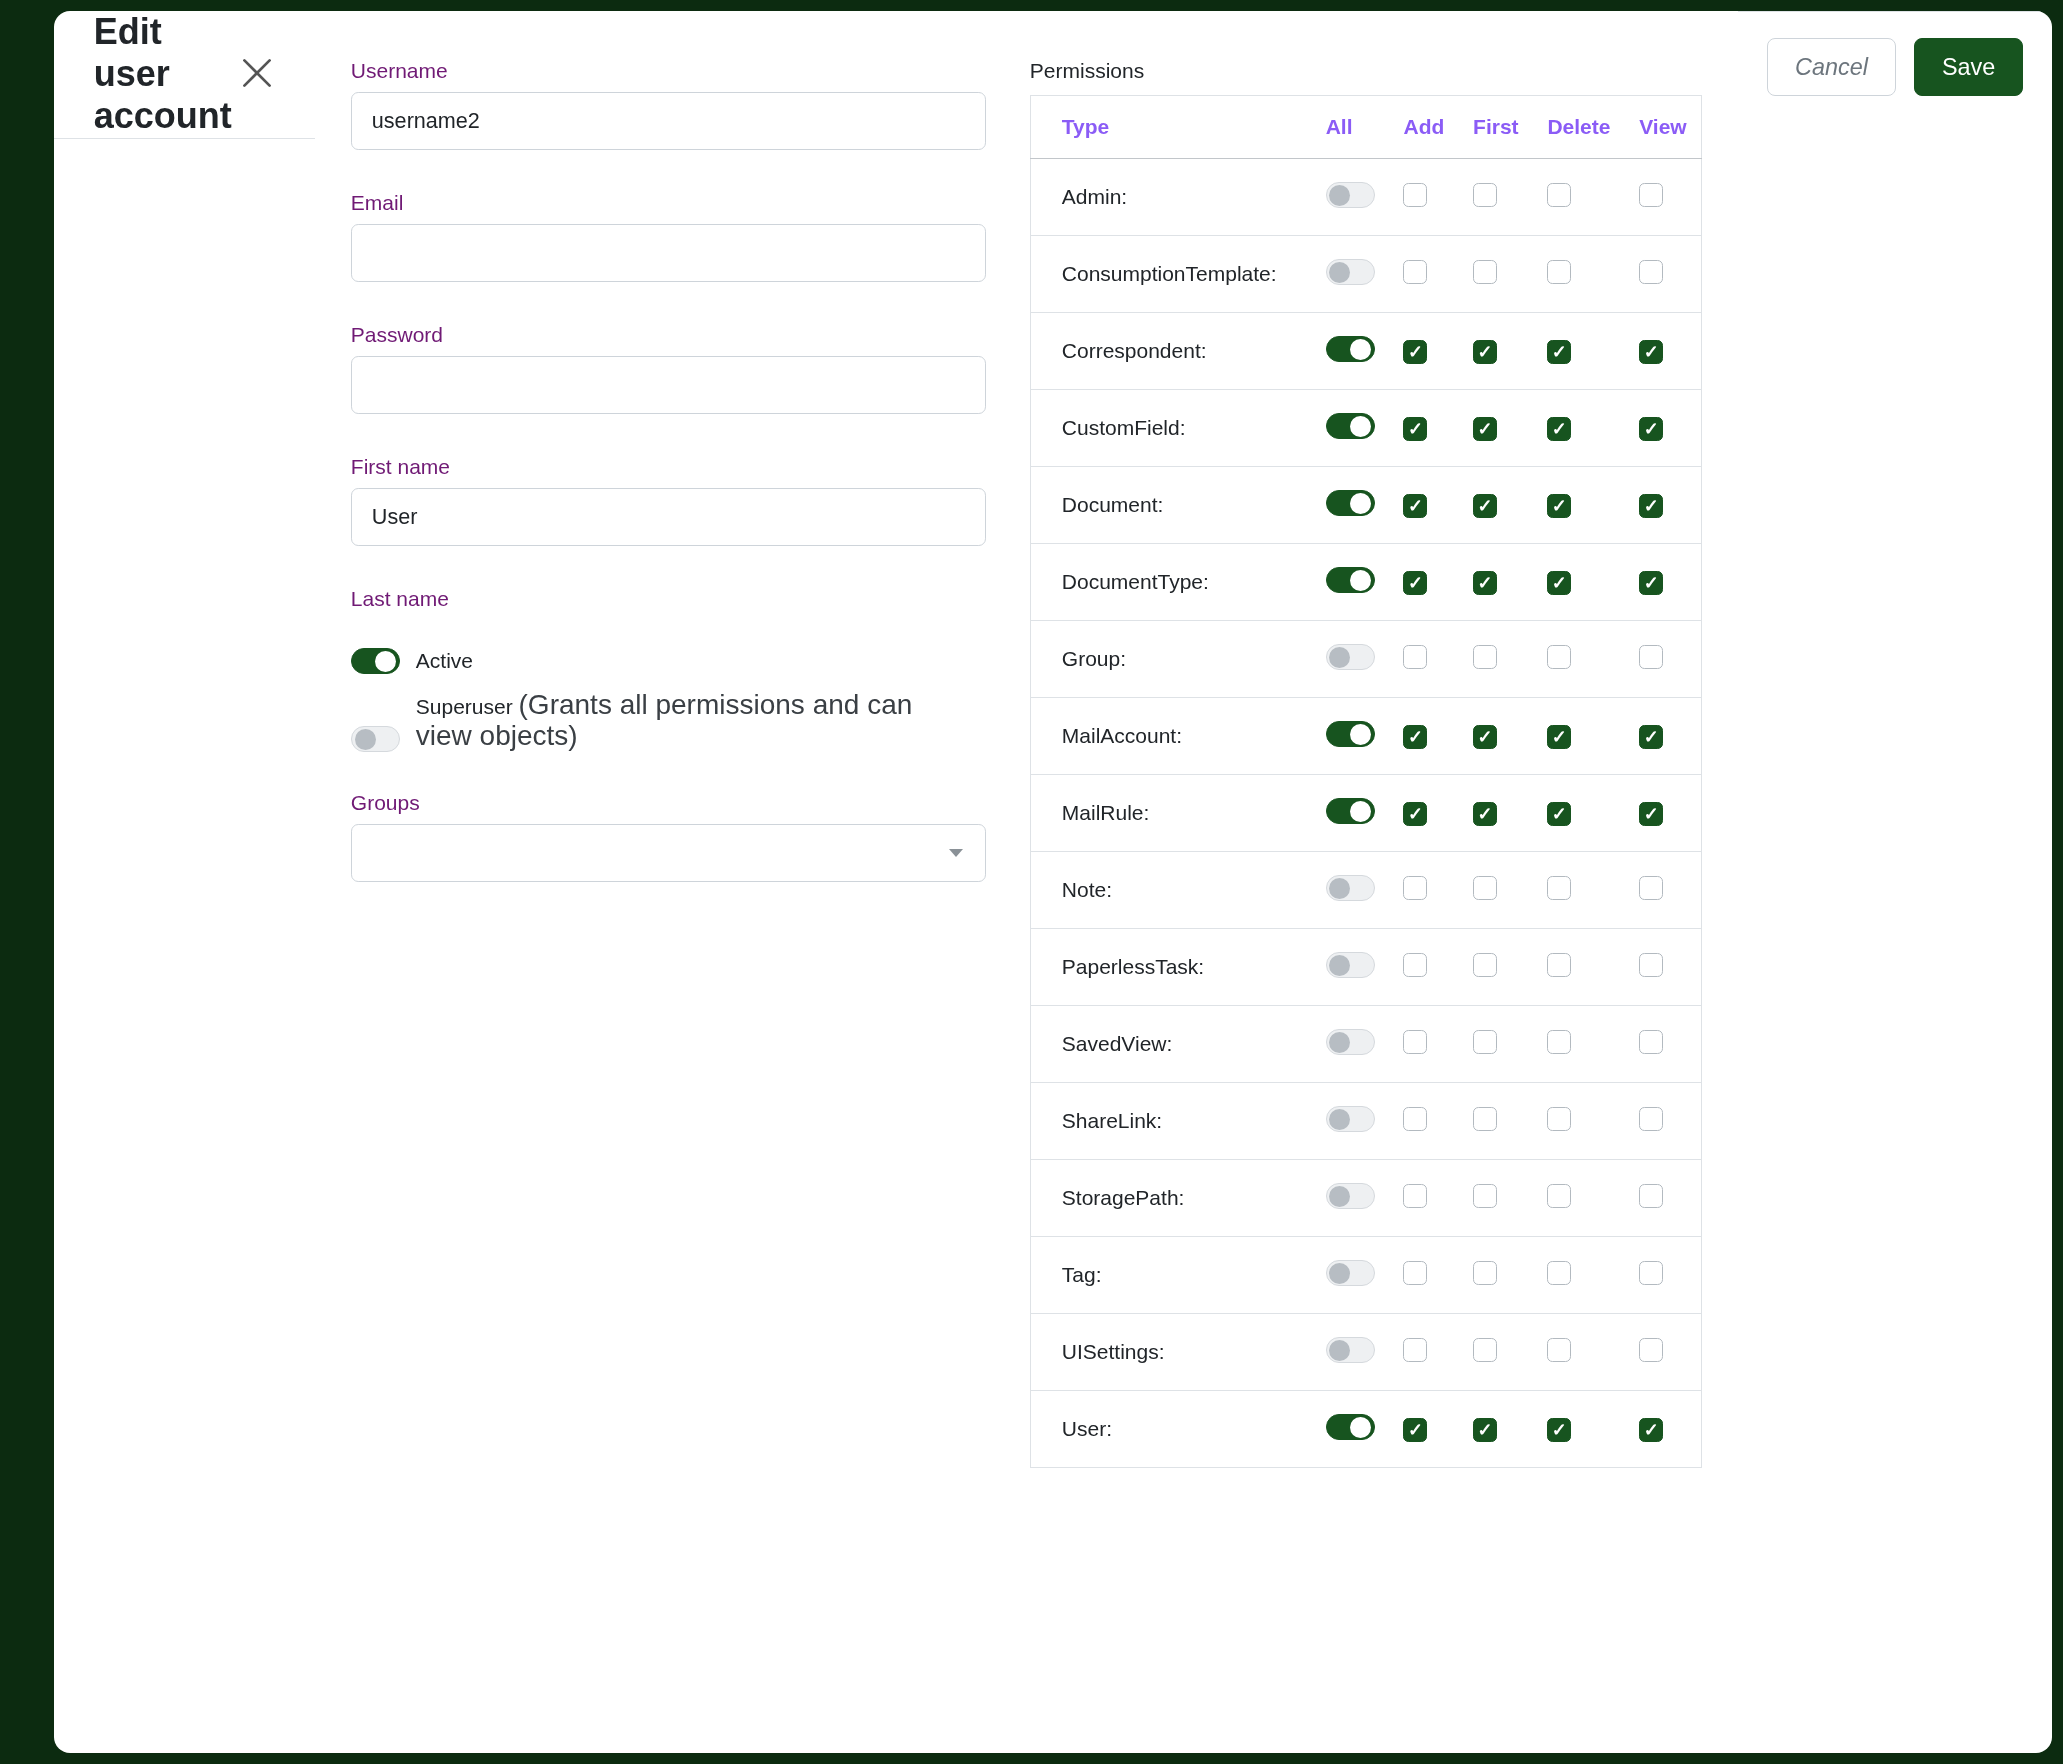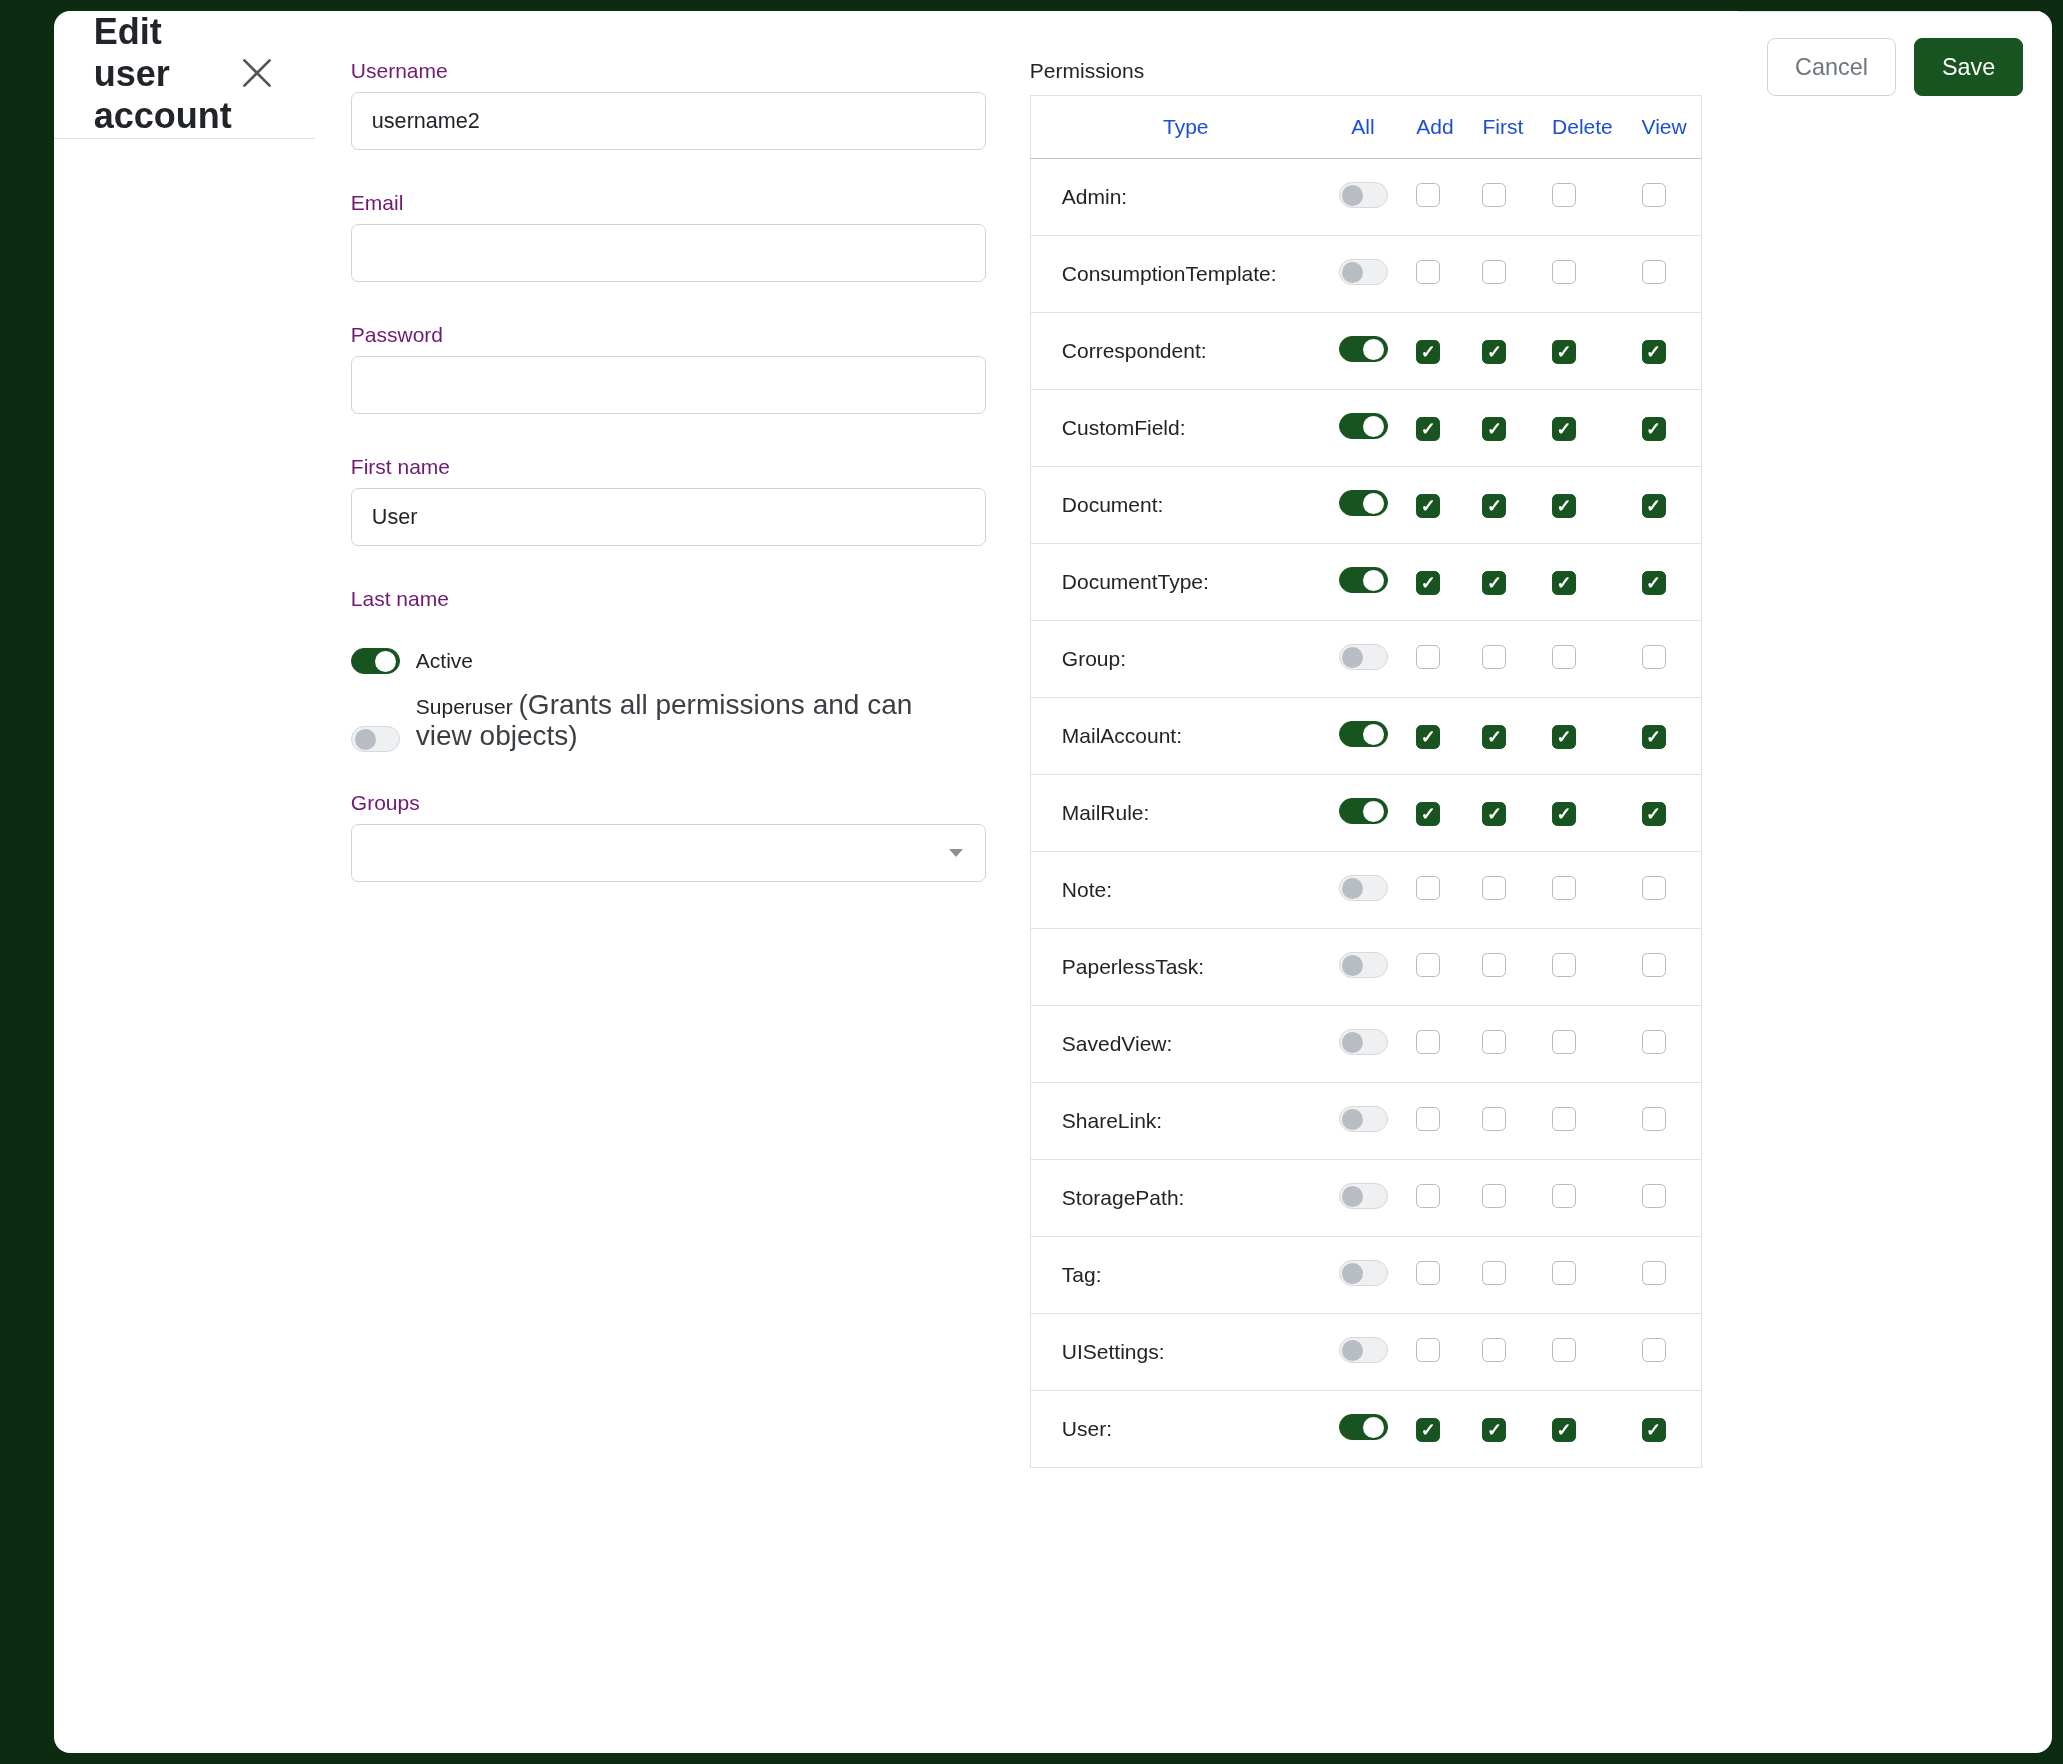--- a/index.html
+++ b/index.html
@@ -112,25 +112,25 @@
   
   .perm-label { font-size: 21px; line-height: 25px; margin-bottom: 12.6px; color: #212529; }
   .perm-table {
     width: 100%;
     border-collapse: collapse;
     border: 0.9px solid #dee2e6;
   }
   .perm-table th {
     height: 63px;
     font-size: 21px;
-    font-weight: 400;
-    text-align: center;
+    font-weight: 700;
+    text-align: left;
     padding: 0 14.4px;
     border-bottom: 0.9px solid #c2c6ca;
-    color: #1d4ed8;
+    color: #8b5cf6;
     white-space: nowrap;
   }
   .perm-table th.type-head { padding-left: 31px; width: 331px; }
   .perm-table td {
     height: 77px;
     font-size: 21px;
     padding: 0 14.4px;
     border-bottom: 0.9px solid #dee2e6;
     vertical-align: middle;
     white-space: nowrap;
@@ -168,20 +168,21 @@
     border-radius: 8px;
     font-size: 23.4px;
     font-family: "Liberation Sans", sans-serif;
     cursor: pointer;
     padding: 0 27px;
   }
   .btn-cancel {
     background: #fff;
     border: 0.9px solid #ced4da;
     color: #6c757d;
+    font-style: italic;
   }
   .btn-save {
     background: #17541f;
     border: 0.9px solid #17541f;
     color: #ffffff;
   }
 </style>
 </head>
 <body>
 

